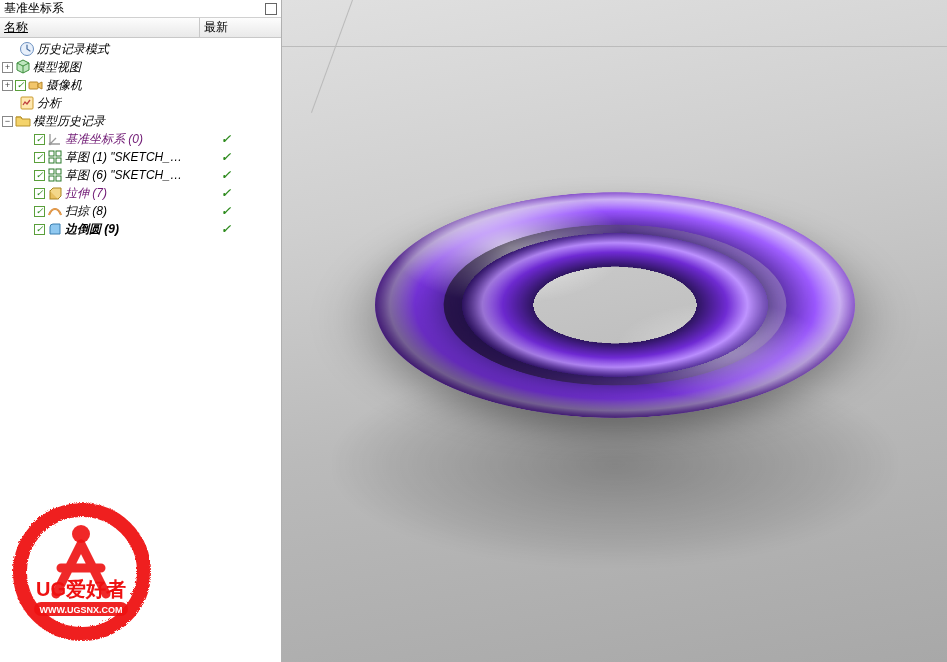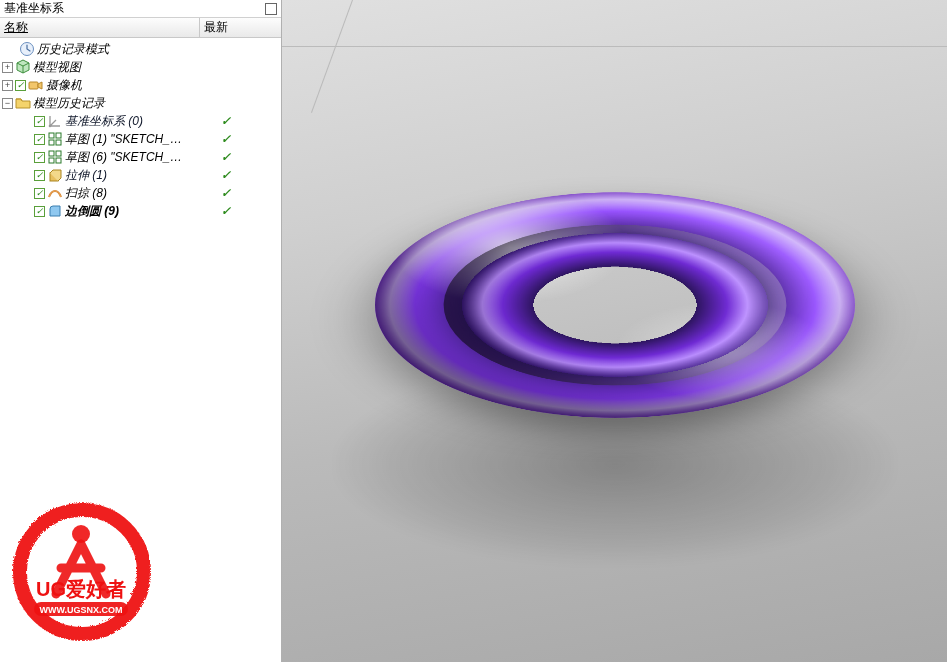--- a/index.html
+++ b/index.html
@@ -77,21 +77,21 @@
   color: #2e8b1e; font-size: 9px; line-height: 1;
   flex-shrink: 0; background:#fff;
 }
 .tree-row .ico {
   width: 16px; height: 16px;
   margin-right: 2px;
   display: flex; align-items: center; justify-content: center;
   flex-shrink: 0;
 }
 .tree-row .label { flex-shrink: 0; }
-.tree-row .label.dim { color: #0f172a; }
+.tree-row .label.dim { color: #701a75; }
 .tree-row .label.bold { font-weight: bold; }
 .tree-row .spacer { flex: 1; }
 .tree-row .check-col {
   width: 60px; text-align: left;
   color: #2e8b1e;
   font-weight: bold;
   font-size: 12px;
 }
 .viewport {
   flex: 1; height: 100%;
@@ -202,20 +202,31 @@
       <span class="chk">✓</span>
       <span class="ico">
         <svg viewBox="0 0 16 16">
             <rect x="1" y="5" width="9" height="7" rx="1" fill="#f2c66b" stroke="#b8872b"></rect>
             <path d="M10 7l4-2v7l-4-2z" fill="#f2c66b" stroke="#b8872b"></path>
           </svg>
       </span>
       <span class="label">摄像机</span>
     </div>
 
+    <div class="tree-row">
+      <span class="indent" style="width:6px"></span>
+      <span class="expander blank"></span>
+      <span class="ico">
+        <svg viewBox="0 0 16 16">
+            <rect x="2" y="2" width="12" height="12" rx="1" fill="#ffe8b0" stroke="#c99a2e"></rect>
+            <path d="M4 10l2-3 2 2 3-4" stroke="#c04040" fill="none" stroke-width="1.3"></path>
+          </svg>
+      </span>
+      <span class="label">分析</span>
+    </div>
 
     <div class="tree-row">
       <span class="indent" style="width:2px"></span>
       <span class="expander">−</span>
       <span class="ico">
         <svg viewBox="0 0 16 16">
             <path d="M1 4h5l1 2h8v7H1z" fill="#f4d36b" stroke="#b8922b"></path>
             <path d="M1 4h5l1 2" fill="#e8c35a" stroke="#b8922b"></path>
           </svg>
       </span>
@@ -270,21 +281,21 @@
 
     <div class="tree-row">
       <span class="indent" style="width:34px"></span>
       <span class="chk">✓</span>
       <span class="ico">
         <svg viewBox="0 0 16 16">
             <rect x="3" y="6" width="8" height="8" fill="#e8c060" stroke="#aa8520"></rect>
             <path d="M3 6l3-3h8v8l-3 3" fill="#f3d88a" stroke="#aa8520"></path>
           </svg>
       </span>
-      <span class="label dim">拉伸 (1)</span>
+      <span class="label dim">拉伸 (7)</span>
       <span class="spacer"></span>
       <span class="check-col">✓</span>
     </div>
 
     <div class="tree-row">
       <span class="indent" style="width:34px"></span>
       <span class="chk">✓</span>
       <span class="ico">
         <svg viewBox="0 0 16 16">
             <path d="M2 12c3-8 9-8 12 0" fill="none" stroke="#d08030" stroke-width="2"></path>

